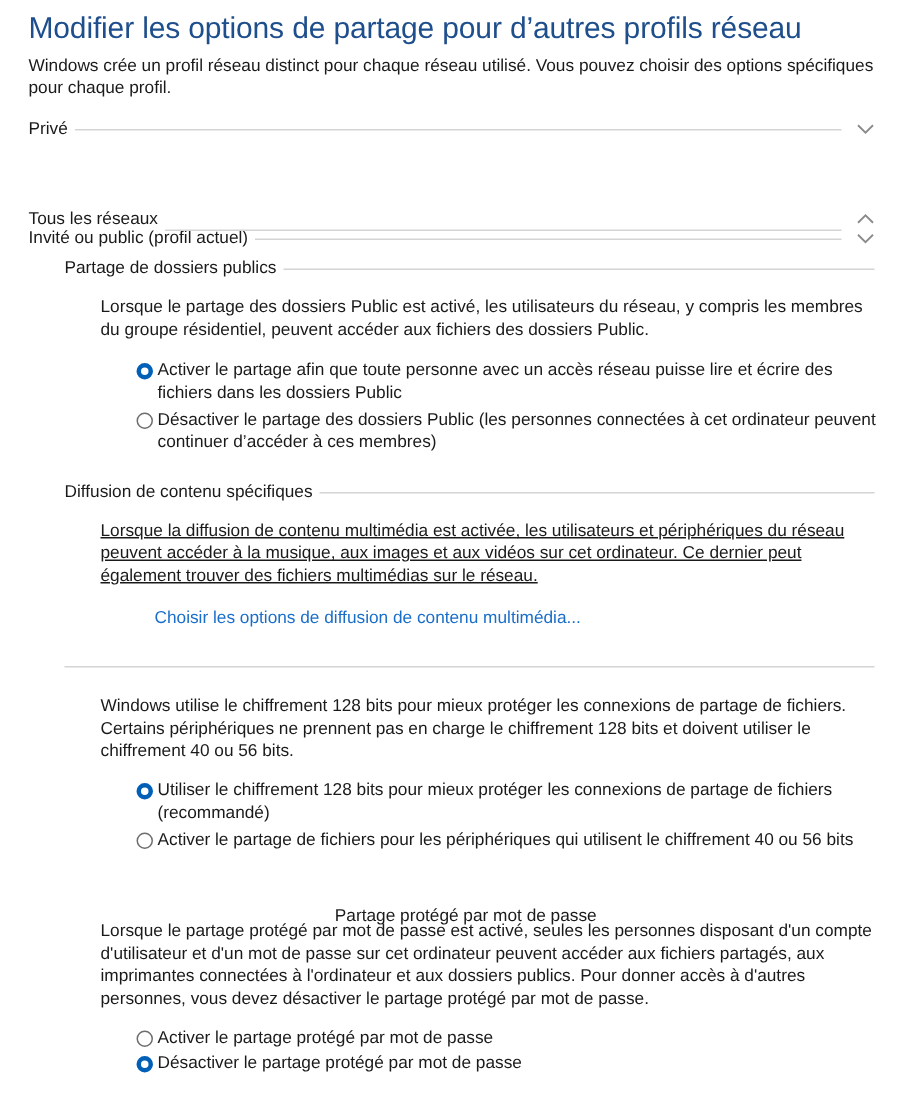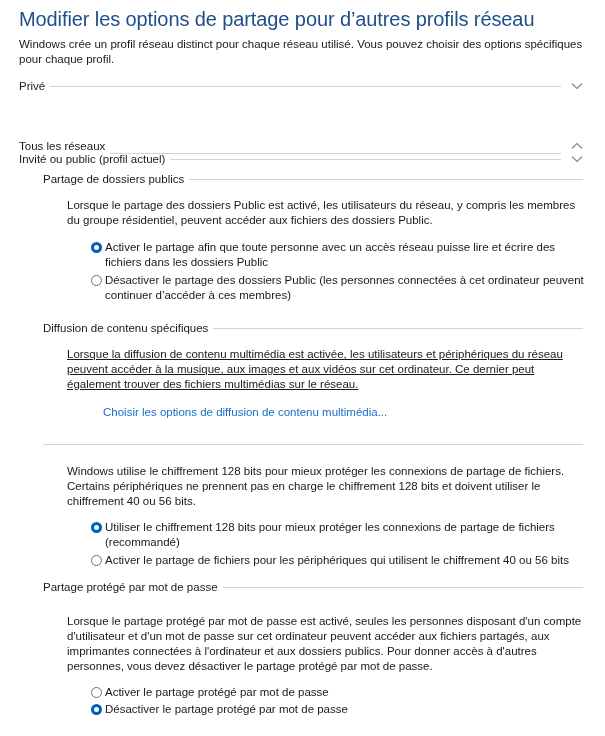--- a/index.html
+++ b/index.html
@@ -97,21 +97,21 @@
 
 <div class="radio-item" style="top:520px;">
   <span class="radio checked"></span>
   <span class="radio-text">Utiliser le chiffrement 128 bits pour mieux protéger les connexions de partage de fichiers (recommandé)</span>
 </div>
 <div class="radio-item" style="top:553px;">
   <span class="radio"></span>
   <span class="radio-text">Activer le partage de fichiers pour les périphériques qui utilisent le chiffrement 40 ou 56 bits</span>
 </div>
 
-<div class="row sub" style="top:579px;">
+<div class="row sub" style="top:604px;flex-direction:column;">
   <span class="label">Partage protégé par mot de passe</span>
   <span class="line"></span>
 </div>
 <div class="para" style="top:614px;">Lorsque le partage protégé par mot de passe est activé, seules les personnes disposant d'un compte d'utilisateur et d'un mot de passe sur cet ordinateur peuvent accéder aux fichiers partagés, aux imprimantes connectées à l'ordinateur et aux dossiers publics. Pour donner accès à d'autres personnes, vous devez désactiver le partage protégé par mot de passe.</div>
 
 <div class="radio-item" style="top:685px;">
   <span class="radio"></span>
   <span class="radio-text">Activer le partage protégé par mot de passe</span>
 </div>
 <div class="radio-item" style="top:702px;">

